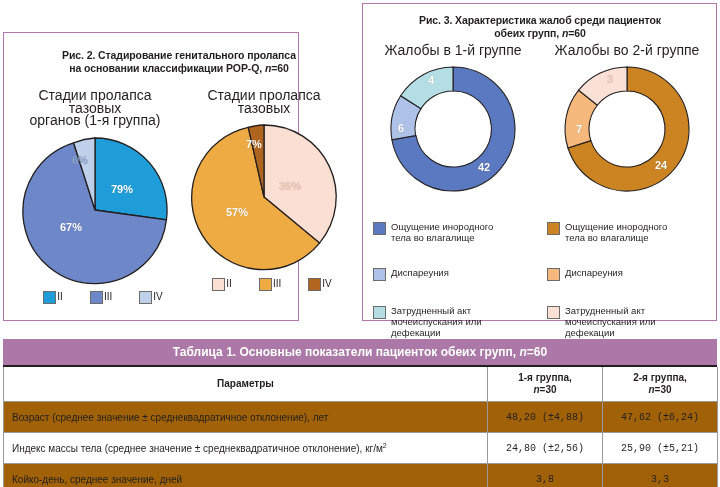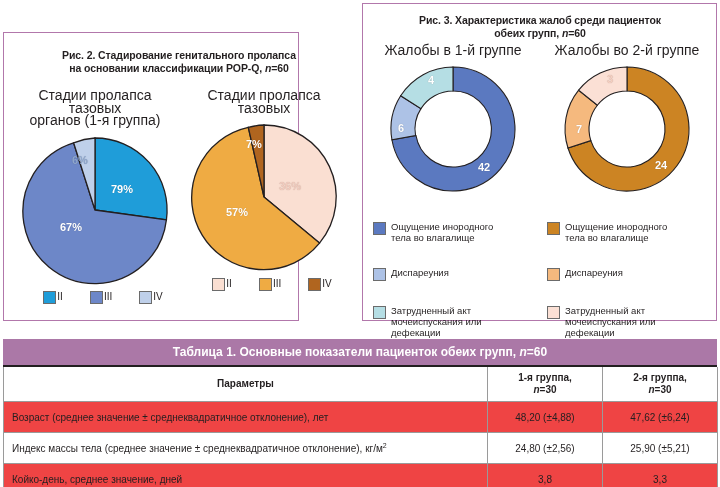--- a/index.html
+++ b/index.html
@@ -63,24 +63,24 @@
   #table-caption i{font-style:italic;}
   table{border-collapse:collapse;width:100%;table-layout:fixed;}
   th,td{border:1px solid #9a9a9a;padding:0 8px;font-size:10px;color:#231f20;}
   thead th{
     background:#ffffff;text-align:center;font-weight:bold;height:34px;
     border-top:none;line-height:12px;
   }
   thead th i{font-style:italic;}
   thead th.p-head{font-weight:bold;}
   tbody td{height:30px;vertical-align:middle;}
-  tbody tr.shade td{background:#ef4444;}
+  tbody tr.shade td{background:#a16207;}
   tbody tr.plain td{background:#ffffff;}
   td.param{text-align:left;font-weight:normal;}
-  td.val{text-align:center;}
+  td.val{text-align:center;font-family:Liberation Mono, monospace;}
   .col-param{width:484px;}
   .col-g1{width:115px;}
   .col-g2{width:115px;}
   sup{font-size:7px;vertical-align:super;}
 </style>
 </head>
 <body>
 
 <div class="panel" id="fig2-panel">
 

